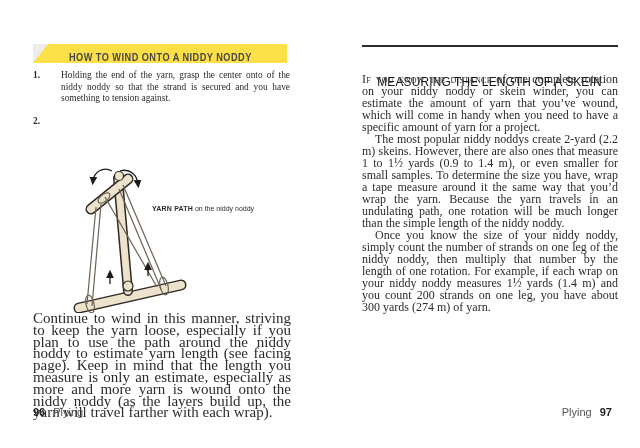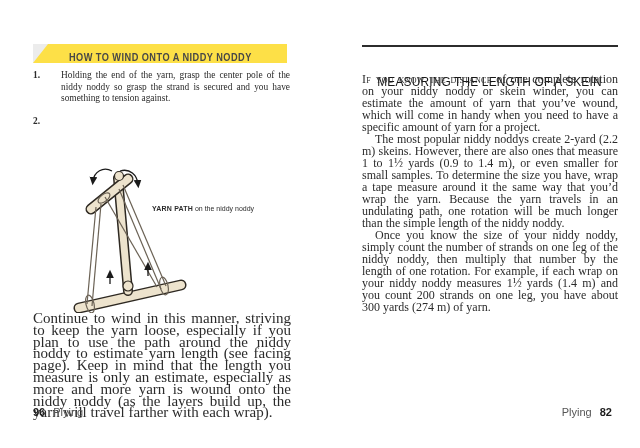--- a/index.html
+++ b/index.html
@@ -70,21 +70,21 @@
 
     <div class="banner">
       <div class="banner-face">
         <span>HOW TO WIND ONTO A NIDDY NODDY</span>
       </div>
     </div>
 
     <div class="steps">
       <div class="step">
         <div class="step-num">1.</div>
-        <div class="step-text">Holding the end of the yarn, grasp the center pole of the niddy noddy so grasp the strand is secured and you have something to tension against.</div>
+        <div class="step-text">Holding the end of the yarn, grasp the center onto of the niddy noddy so that the strand is secured and you have something to tension against.</div>
       </div>
       <div class="step">
         <div class="step-num">2.</div>
       </div>
     </div>
 
     <div class="figure">
       <svg width="250" height="146" viewBox="0 0 250 146">
         <defs>
           <marker id="ah" markerWidth="7" markerHeight="7" refX="3.2" refY="3" orient="auto">
@@ -139,17 +139,17 @@
       <span>MEASURING THE LENGTH OF A SKEIN</span>
     </div>
 
     <div class="r-body">
       <p><span class="smallcaps">If you know the distance</span><span> of one complete rotation on your niddy noddy or skein winder, you can estimate the amount of yarn that you’ve wound, which will come in handy when you need to have a specific amount of yarn for a project.</span></p>
       <p class="indent">The most popular niddy noddys create 2-yard (2.2 m) skeins. However, there are also ones that measure 1 to 1½ yards (0.9 to 1.4 m), or even smaller for small samples. To determine the size you have, wrap a tape measure around it the same way that you’d wrap the yarn. Because the yarn travels in an undulating path, one rotation will be much longer than the simple length of the niddy noddy.</p>
       <p class="indent">Once you know the size of your niddy noddy, simply count the number of strands on one leg of the niddy noddy, then multiply that number by the length of one rotation. For example, if each wrap on your niddy noddy measures 1½ yards (1.4 m) and you count 200 strands on one leg, you have about 300 yards (274 m) of yarn.</p>
     </div>
 
     <div class="footer footer-right">
-      <span class="sectname">Plying</span><span class="pagenum">82</span>
+      <span class="sectname">Plying</span><span class="pagenum">97</span>
     </div>
   </div>
 
 </div>
 
 </body></html>

